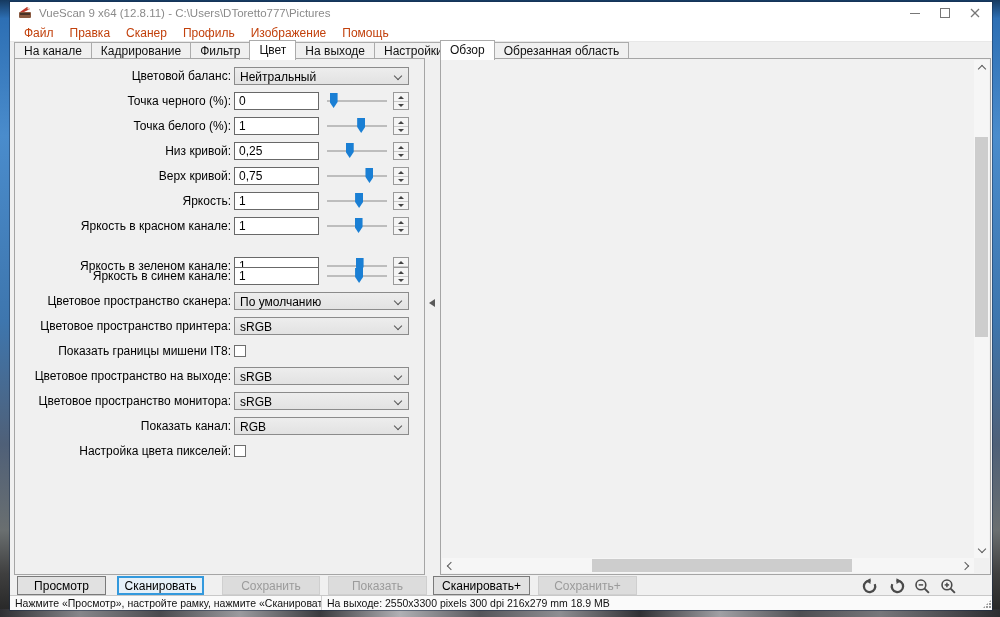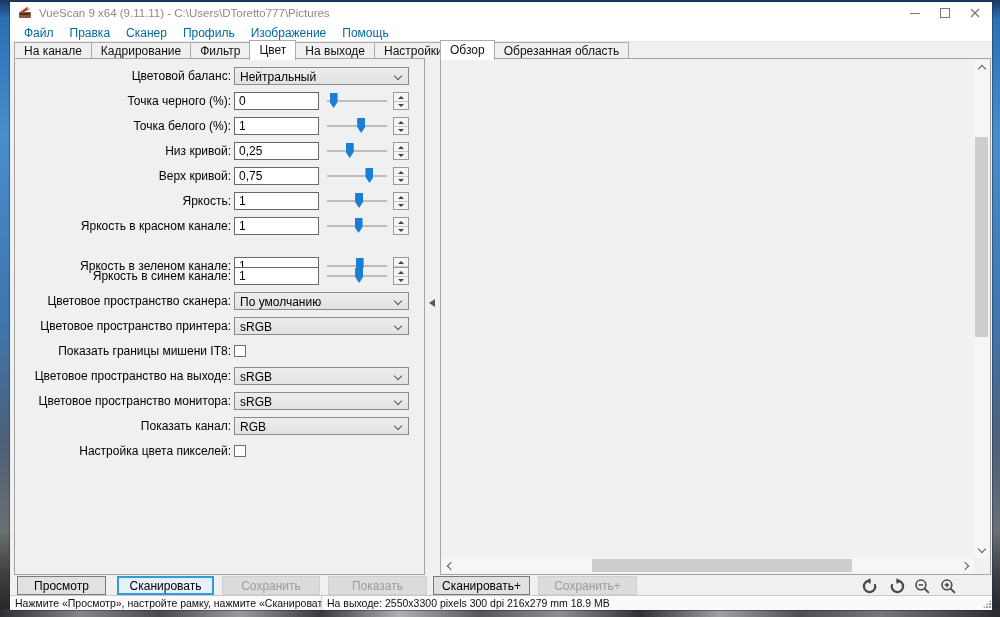--- a/index.html
+++ b/index.html
@@ -13,21 +13,21 @@
   
   .titlebar{position:absolute;left:0;top:0;width:100%;height:22px;background:#ffffff;display:flex;align-items:center;}
   .app-icon{width:14px;height:14px;margin-left:8px;flex:0 0 auto;}
   .title-text{margin-left:7px;font-size:11.5px;color:#8a8a8a;white-space:nowrap;}
   .win-controls{position:absolute;right:2px;top:0;height:22px;display:flex;}
   .win-btn{width:30px;height:22px;display:flex;align-items:center;justify-content:center;}
   .glyph-min{width:10px;height:1px;background:#777;}
   .glyph-max{width:8px;height:8px;border:1px solid #777;}
   
   .menubar{position:absolute;left:0;top:22px;width:100%;height:18px;background:#ffffff;display:flex;align-items:center;padding-left:6px;box-sizing:border-box;border-bottom:1px solid #e8e8e8;}
-  .menu-item{font-size:12px;color:#0369a1;padding:0 8px;}
+  .menu-item{font-size:12px;color:#c2410c;padding:0 8px;}
   
   .tabs{position:absolute;top:40px;height:18px;display:flex;align-items:flex-end;}
   .tabs-left{left:4px;}
   .tabs-right{left:430px;}
   .tab{font-size:12px;color:#111;background:#f0f0f0;border:1px solid #ababab;border-bottom:none;
        padding:2px 9px 2px 9px;height:13px;line-height:13px;margin-right:-1px;position:relative;}
   .tab.active{background:#ffffff;height:15px;line-height:15px;z-index:3;}
   
   .frame{position:absolute;top:56px;background:#f1f1f1;border:1px solid #a5a5a5;box-sizing:border-box;z-index:1;}
   .frame-left{left:4px;width:411px;height:517px;background:#f0f0f0;}
@@ -90,21 +90,21 @@
 
   <div class="window">
 
     <div class="titlebar">
       <svg class="app-icon" viewBox="0 0 14 14">
         <rect x="1" y="6" width="12" height="6" rx="1" fill="#8a5a40"></rect>
         <rect x="2" y="7.2" width="10" height="1.6" fill="#3a2a20"></rect>
         <path d="M2 6 L9 1 L12 3 L6 6 Z" fill="#c0392b"></path>
         <circle cx="10.5" cy="2.5" r="1.1" fill="#e8d8c8"></circle>
       </svg>
-      <span class="title-text">VueScan 9 x64 (9.11.11) - C:\Users\DToretto777\Pictures</span>
+      <span class="title-text">VueScan 9 x64 (12.8.11) - C:\Users\DToretto777\Pictures</span>
       <div class="win-controls">
         <div class="win-btn">
             <div class="glyph-min"></div>
           </div>
         <div class="win-btn">
             <div class="glyph-max"></div>
           </div>
         <div class="win-btn">
           <svg width="10" height="10" viewBox="0 0 10 10">
             <line x1="1" y1="1" x2="9" y2="9" stroke="#777" stroke-width="1.2"></line>
@@ -369,21 +369,21 @@
         <div class="hthumb" style="left:150px;width:260px;"></div>
         <div class="sb-arrow rt" style="right:0;">
             <div class="sb-chev"></div>
           </div>
       </div>
       <div class="sb-corner"></div>
     </div>
 
     <div>
         <div class="btn enabled" style="left: 7px; width: 89px;">Просмотр</div>
-        <div class="btn focused" style="left: 107px; width: 97px;">Сканировать</div>
+        <div class="btn focused" style="left: 107px; width: 87px;">Сканировать</div>
         <div class="btn disabled" style="left: 212px; width: 98px;">Сохранить</div>
         <div class="btn disabled" style="left: 318px; width: 99px;">Показать</div>
         <div class="btn enabled" style="left: 423px; width: 97px;">Сканировать+</div>
         <div class="btn disabled" style="left: 528px; width: 99px;">Сохранить+</div>
       </div>
 
     <div class="toolbar-icons">
       <div class="ticon">
         <svg width="17" height="17" viewBox="0 0 18 18" style="transform:scaleX(-1);">
           <path d="M4.5 6.5 A6 6 0 1 0 9 3" fill="none" stroke="#4a4a4a" stroke-width="2.4" stroke-linecap="butt"></path>

